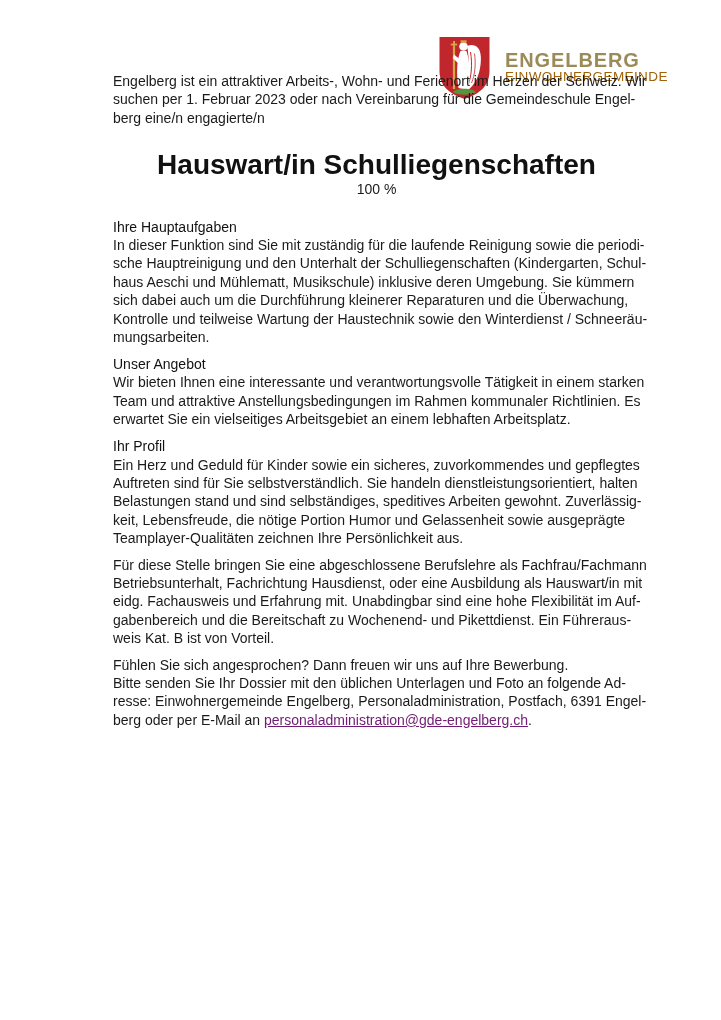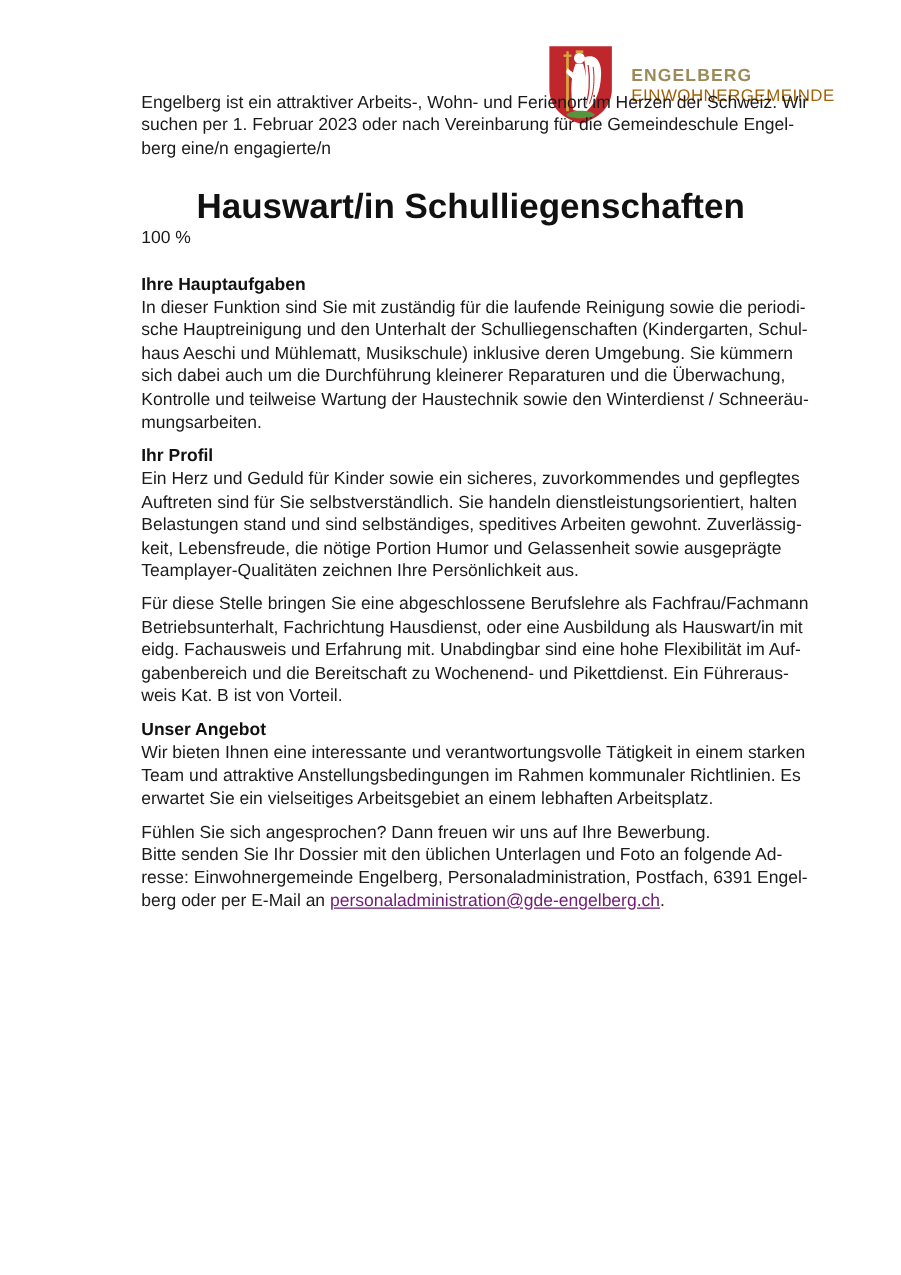--- a/index.html
+++ b/index.html
@@ -18,21 +18,21 @@
   .logo {
     position: absolute;
     left: 437px;
     top: 35px;
     display: flex;
     align-items: center;
     gap: 13px;
   }
   .logo svg { display: block; }
   .logo-name {
-    font-size: 14px;
+    font-size: 20px;
     font-weight: bold;
     letter-spacing: 0.9px;
     color: #9b8b58;
     line-height: 17px;
     white-space: nowrap;
   }
   .logo-sub {
     font-size: 13.5px;
     font-weight: normal;
     letter-spacing: 0.4px;
@@ -62,30 +62,30 @@
     width: 527px;
     text-align: center;
     font-size: 28px;
     line-height: 28px;
     font-weight: bold;
     color: #111;
   }
   .workload {
     margin-top: 1px;
     width: 527px;
-    text-align: left;
+    text-align: center;
     font-size: 14px;
     line-height: 18.4px;
   }
 
   .sec-heading {
     margin: 8.5px 0 0 0;
     font-size: 14px;
     line-height: 18.4px;
-    font-weight: bold;
+    font-weight: normal;
     color: #111;
   }
   .sec-heading.first { margin-top: 19px; }
 
   .email-link {
     color: #701a75;
     text-decoration: underline;
     cursor: pointer;
   }
 </style>
@@ -130,40 +130,40 @@
       <h2 class="sec-heading first">Ihre Hauptaufgaben</h2>
       <p class="body">In dieser Funktion sind Sie mit zuständig für die laufende Reinigung sowie die periodi-
 sche Hauptreinigung und den Unterhalt der Schulliegenschaften (Kindergarten, Schul-
 haus Aeschi und Mühlematt, Musikschule) inklusive deren Umgebung. Sie kümmern
 sich dabei auch um die Durchführung kleinerer Reparaturen und die Überwachung,
 Kontrolle und teilweise Wartung der Haustechnik sowie den Winterdienst / Schneeräu-
 mungsarbeiten.</p>
     </section>
 
     <section>
+      <h2 class="sec-heading">Unser Angebot</h2>
+      <p class="body">Wir bieten Ihnen eine interessante und verantwortungsvolle Tätigkeit in einem starken
+Team und attraktive Anstellungsbedingungen im Rahmen kommunaler Richtlinien. Es
+erwartet Sie ein vielseitiges Arbeitsgebiet an einem lebhaften Arbeitsplatz.</p>
+    </section>
+
+    <section>
       <h2 class="sec-heading">Ihr Profil</h2>
       <p class="body">Ein Herz und Geduld für Kinder sowie ein sicheres, zuvorkommendes und gepflegtes
 Auftreten sind für Sie selbstverständlich. Sie handeln dienstleistungsorientiert, halten
 Belastungen stand und sind selbständiges, speditives Arbeiten gewohnt. Zuverlässig-
 keit, Lebensfreude, die nötige Portion Humor und Gelassenheit sowie ausgeprägte
 Teamplayer-Qualitäten zeichnen Ihre Persönlichkeit aus.</p>
       <p class="body gap">Für diese Stelle bringen Sie eine abgeschlossene Berufslehre als Fachfrau/Fachmann
 Betriebsunterhalt, Fachrichtung Hausdienst, oder eine Ausbildung als Hauswart/in mit
 eidg. Fachausweis und Erfahrung mit. Unabdingbar sind eine hohe Flexibilität im Auf-
 gabenbereich und die Bereitschaft zu Wochenend- und Pikettdienst. Ein Führeraus-
 weis Kat. B ist von Vorteil.</p>
     </section>
 
-    <section>
-      <h2 class="sec-heading">Unser Angebot</h2>
-      <p class="body">Wir bieten Ihnen eine interessante und verantwortungsvolle Tätigkeit in einem starken
-Team und attraktive Anstellungsbedingungen im Rahmen kommunaler Richtlinien. Es
-erwartet Sie ein vielseitiges Arbeitsgebiet an einem lebhaften Arbeitsplatz.</p>
-    </section>
-
     <p class="body gap"><span>Fühlen Sie sich angesprochen? Dann freuen wir uns auf Ihre Bewerbung.
 Bitte senden Sie Ihr Dossier mit den üblichen Unterlagen und Foto an folgende Ad-
 resse: Einwohnergemeinde Engelberg, Personaladministration, Postfach, 6391 Engel-
 berg oder per E-Mail an </span><a class="email-link">personaladministration@gde-engelberg.ch</a><span>.</span></p>
 
 
   </main>
 </div>
 
 </body></html>

